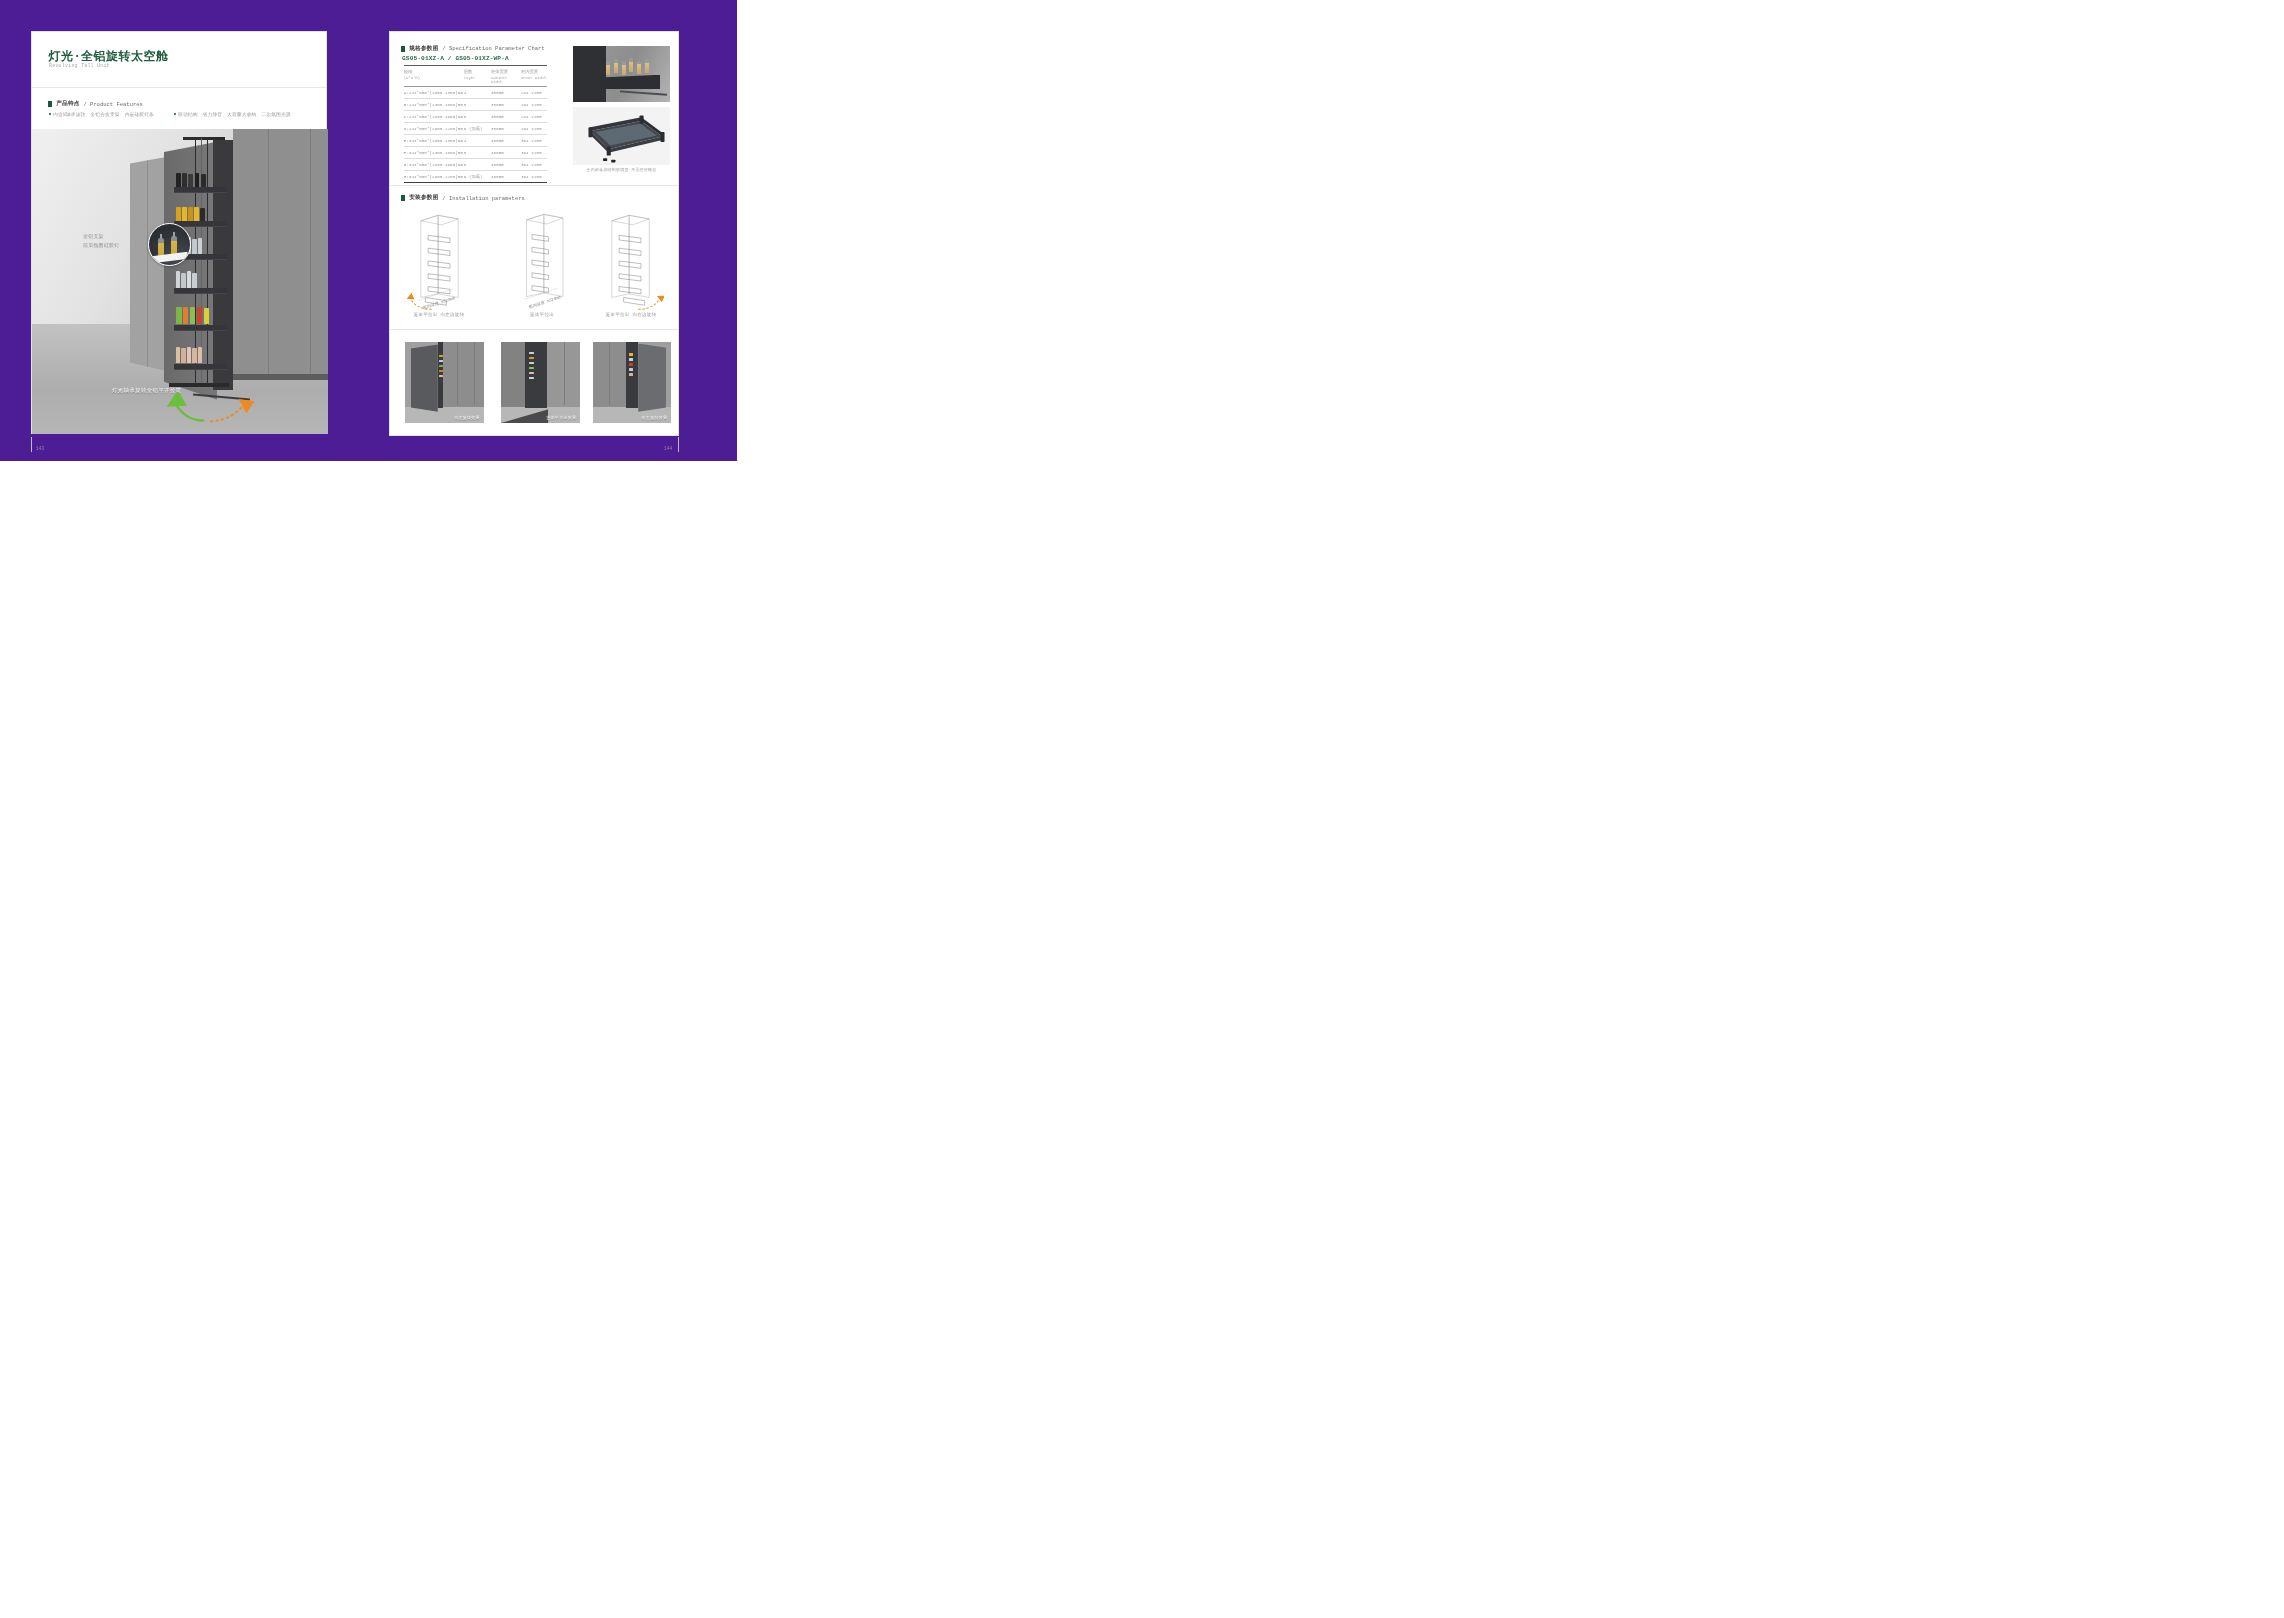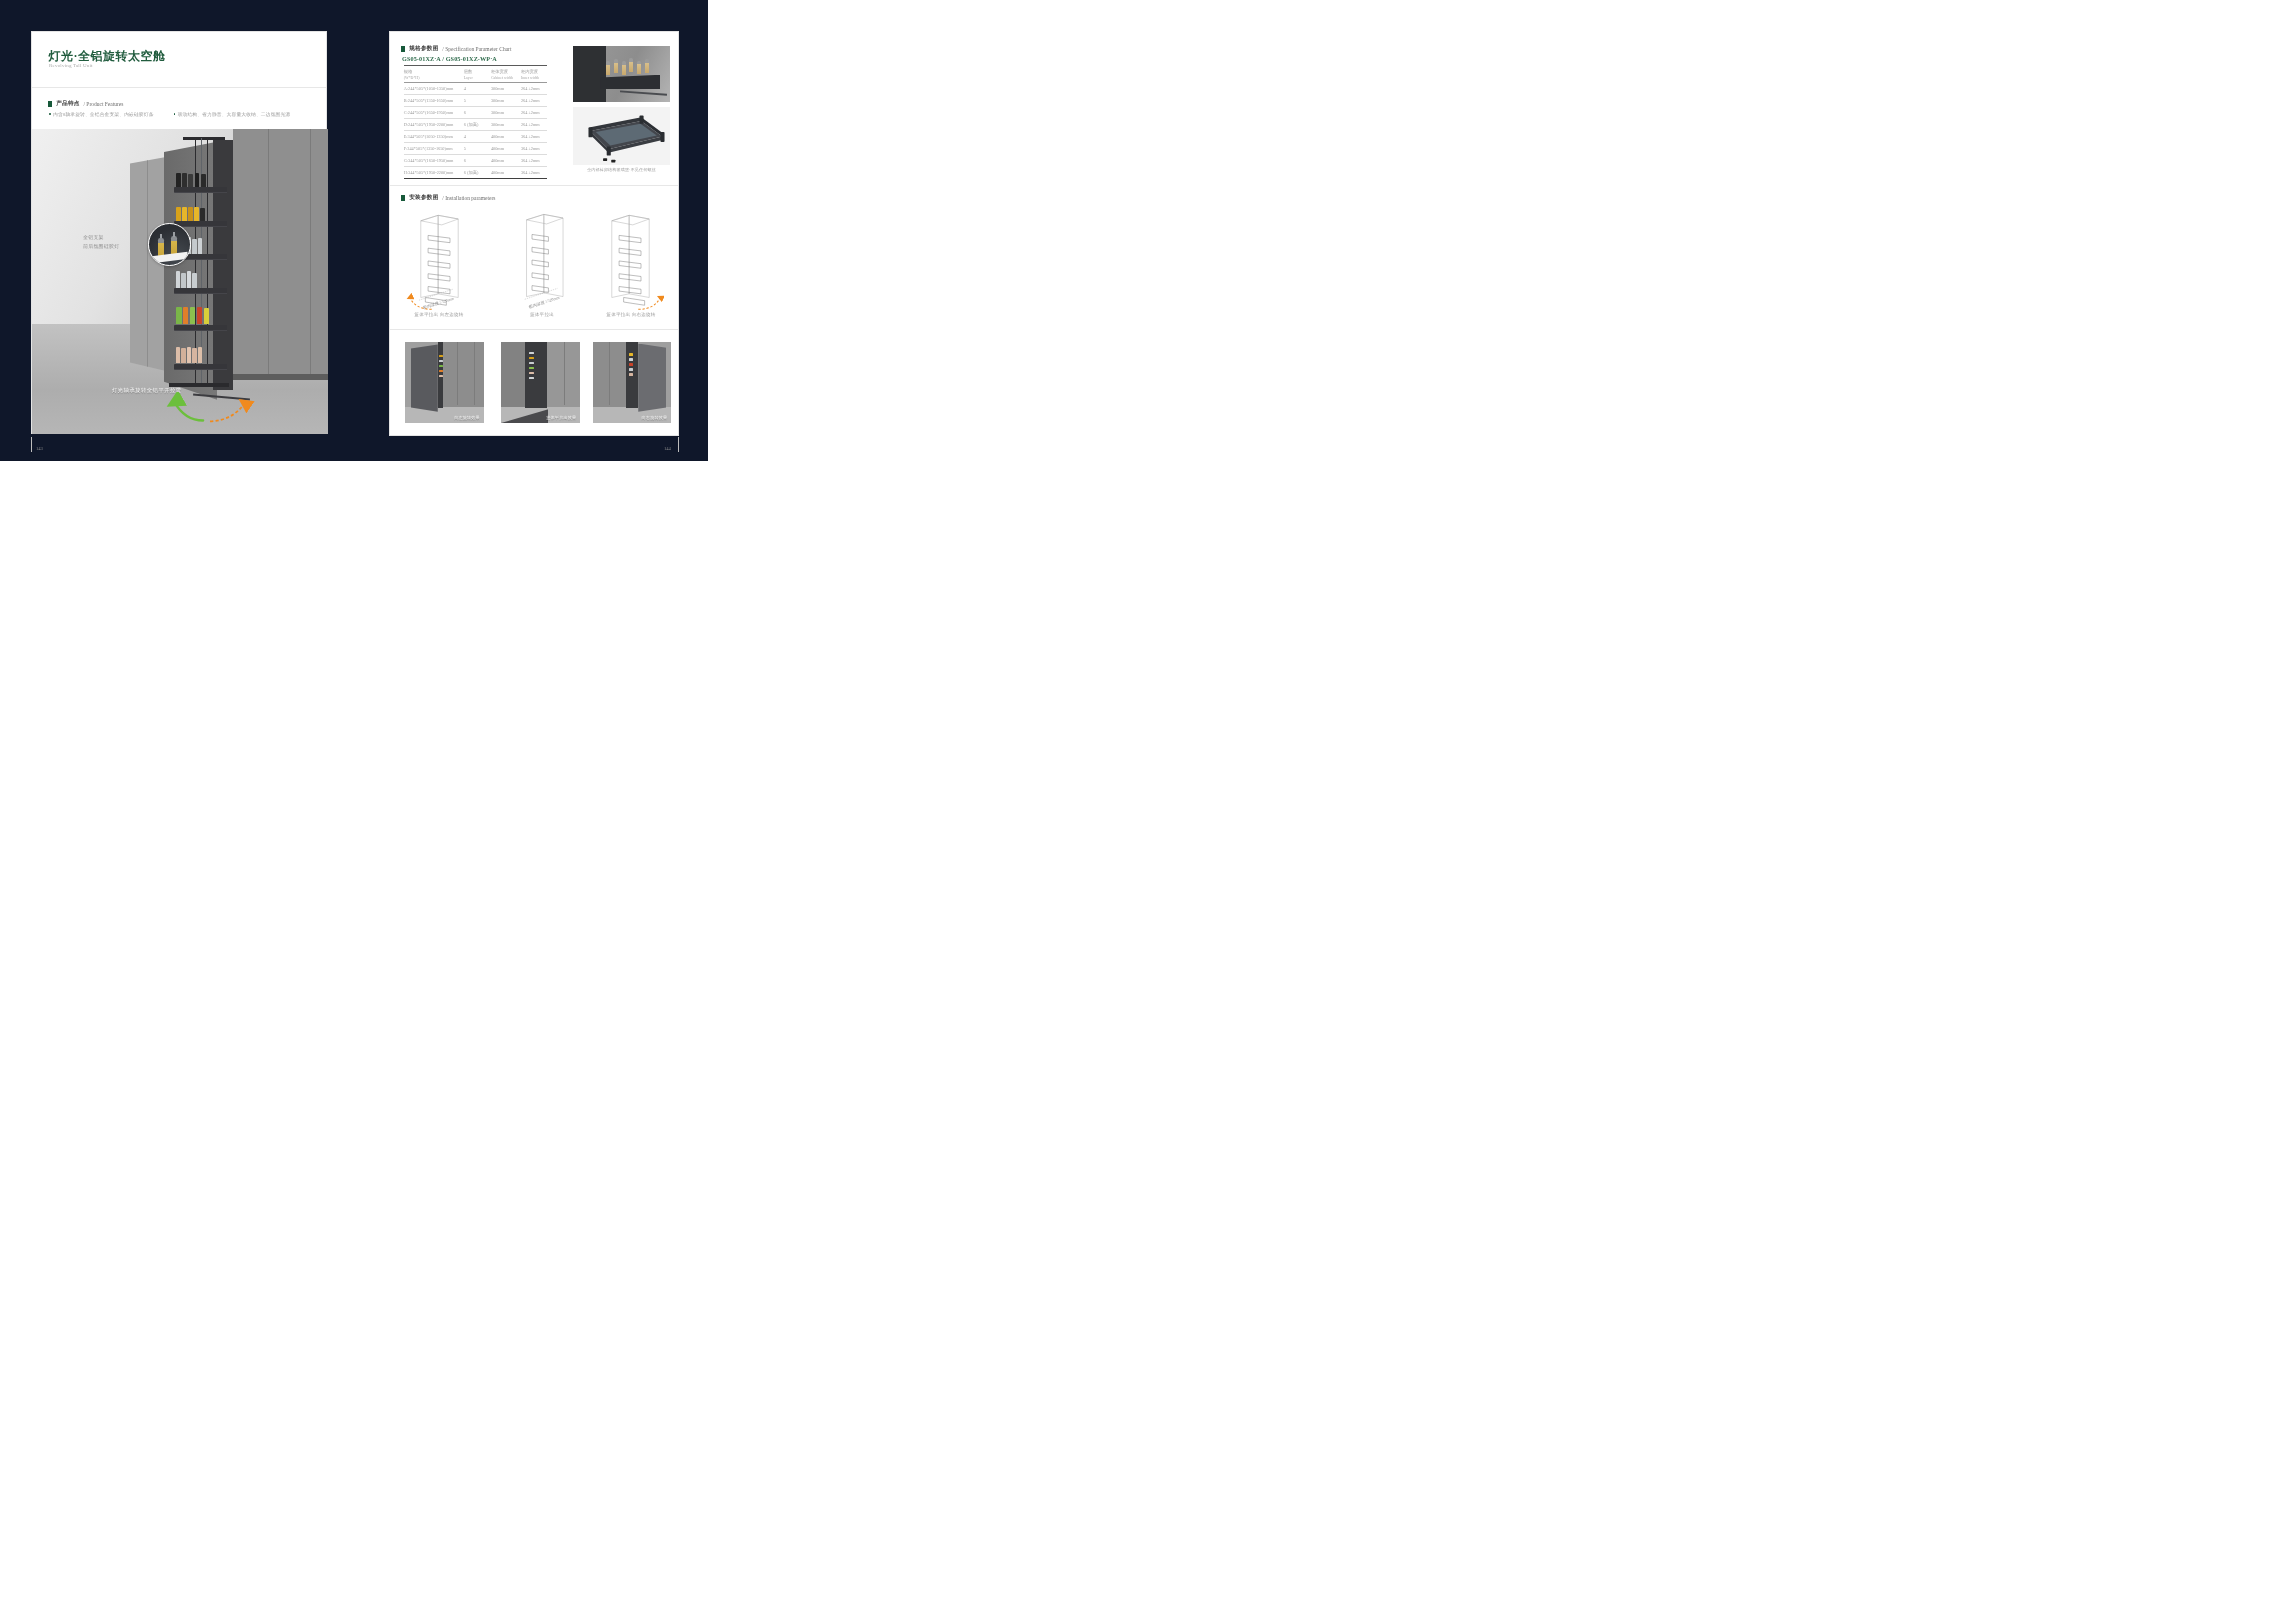--- a/index.html
+++ b/index.html
@@ -1,17 +1,17 @@
 <!DOCTYPE html>
 <html style="font-size:7.3px"><head>
 <meta charset="utf-8">
 <style>
   html,body{margin:0;padding:0;background:#fff;}
-  .sheet{position:relative;width:708px;height:461px;background:#0f172a;overflow:hidden;
-         font-family:Liberation Serif, serif;-webkit-font-smoothing:antialiased;}
+  .sheet{position:relative;width:708px;height:461px;background:#4c1d95;overflow:hidden;
+         font-family:Liberation Mono, monospace;padding-left:29px;-webkit-font-smoothing:antialiased;}
   .panel{position:absolute;background:#fff;border:0.5px solid #e4e4e4;box-sizing:border-box;}
   #panel-left{left:31px;top:31px;width:296px;height:403px;}
   #panel-right{left:389px;top:31px;width:290px;height:405px;}
 
   
   .lp-title{position:absolute;left:16.4px;top:15.5px;font-size:12px;font-weight:700;color:#215C3E;letter-spacing:0.5px;}
   .lp-sub{position:absolute;left:17px;top:31px;font-size:5px;color:#a9a9a9;letter-spacing:0.2px;}
   .lp-divider{position:absolute;left:0;top:55px;width:100%;height:0.5px;background:#e7e7e7;}
   .sec-head{position:absolute;display:flex;align-items:center;gap:3.7px;}
   .green-sq{width:4.1px;height:6.4px;background:#17593A;flex:0 0 auto;}

